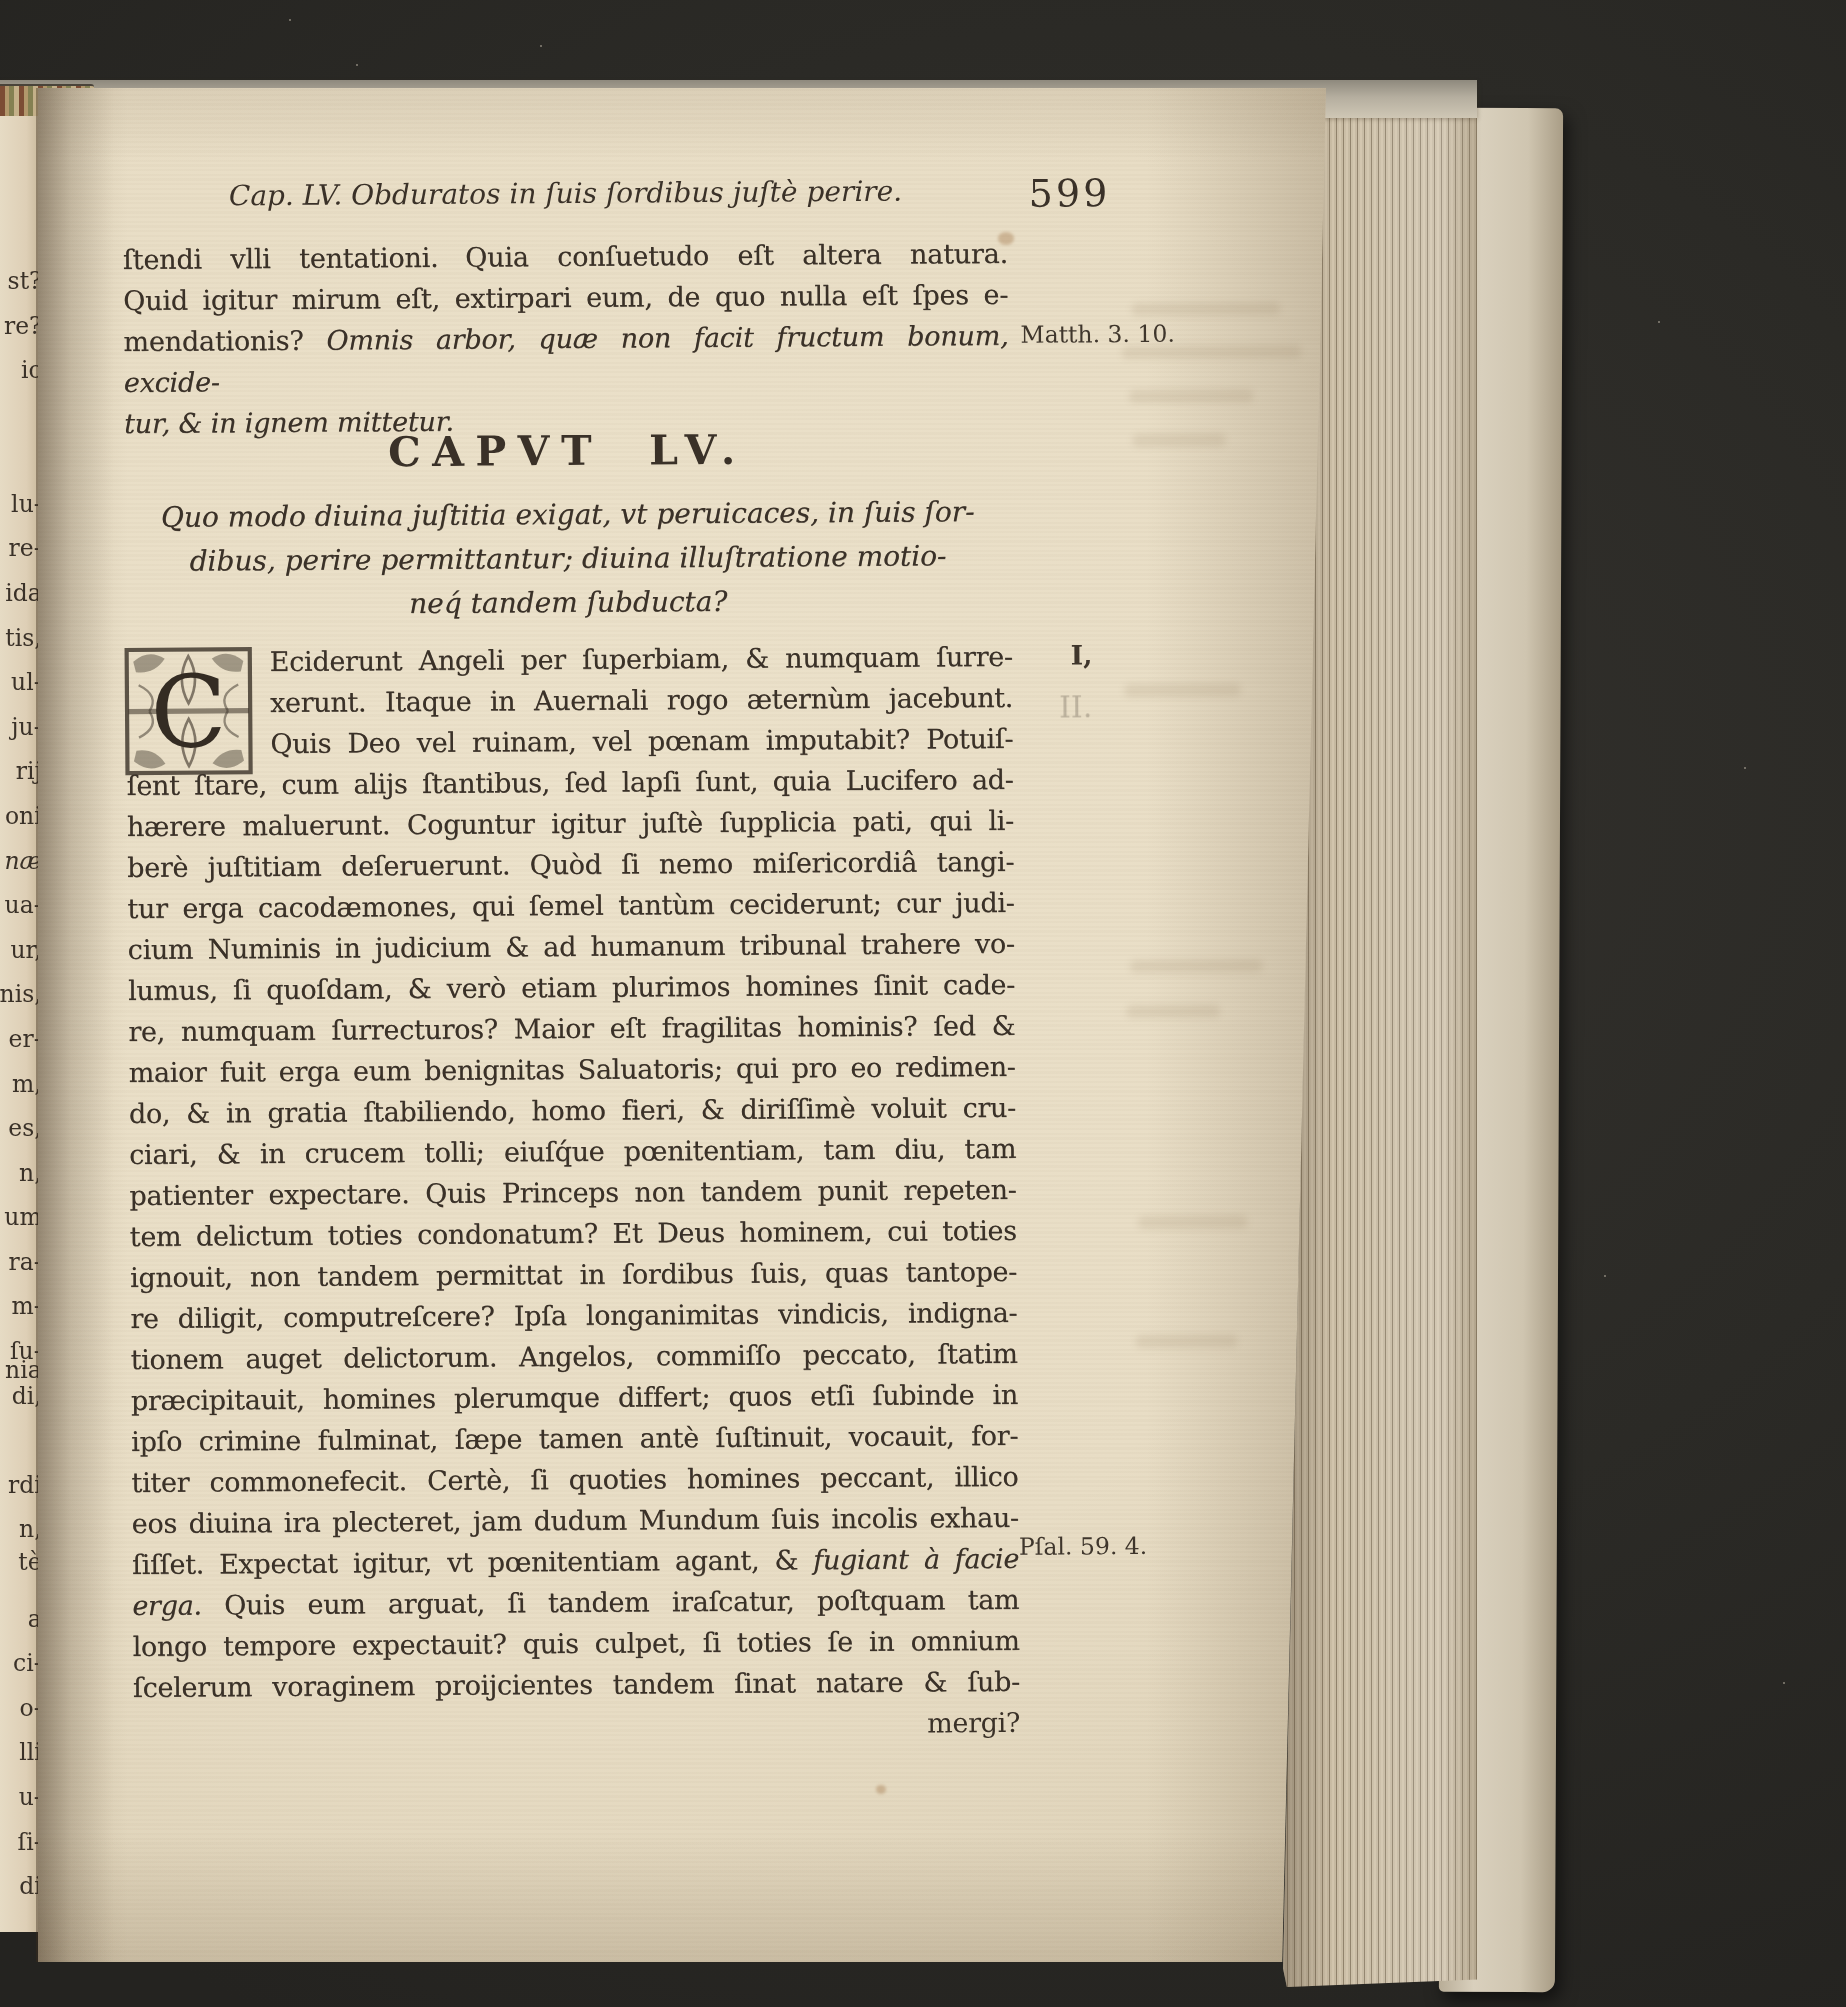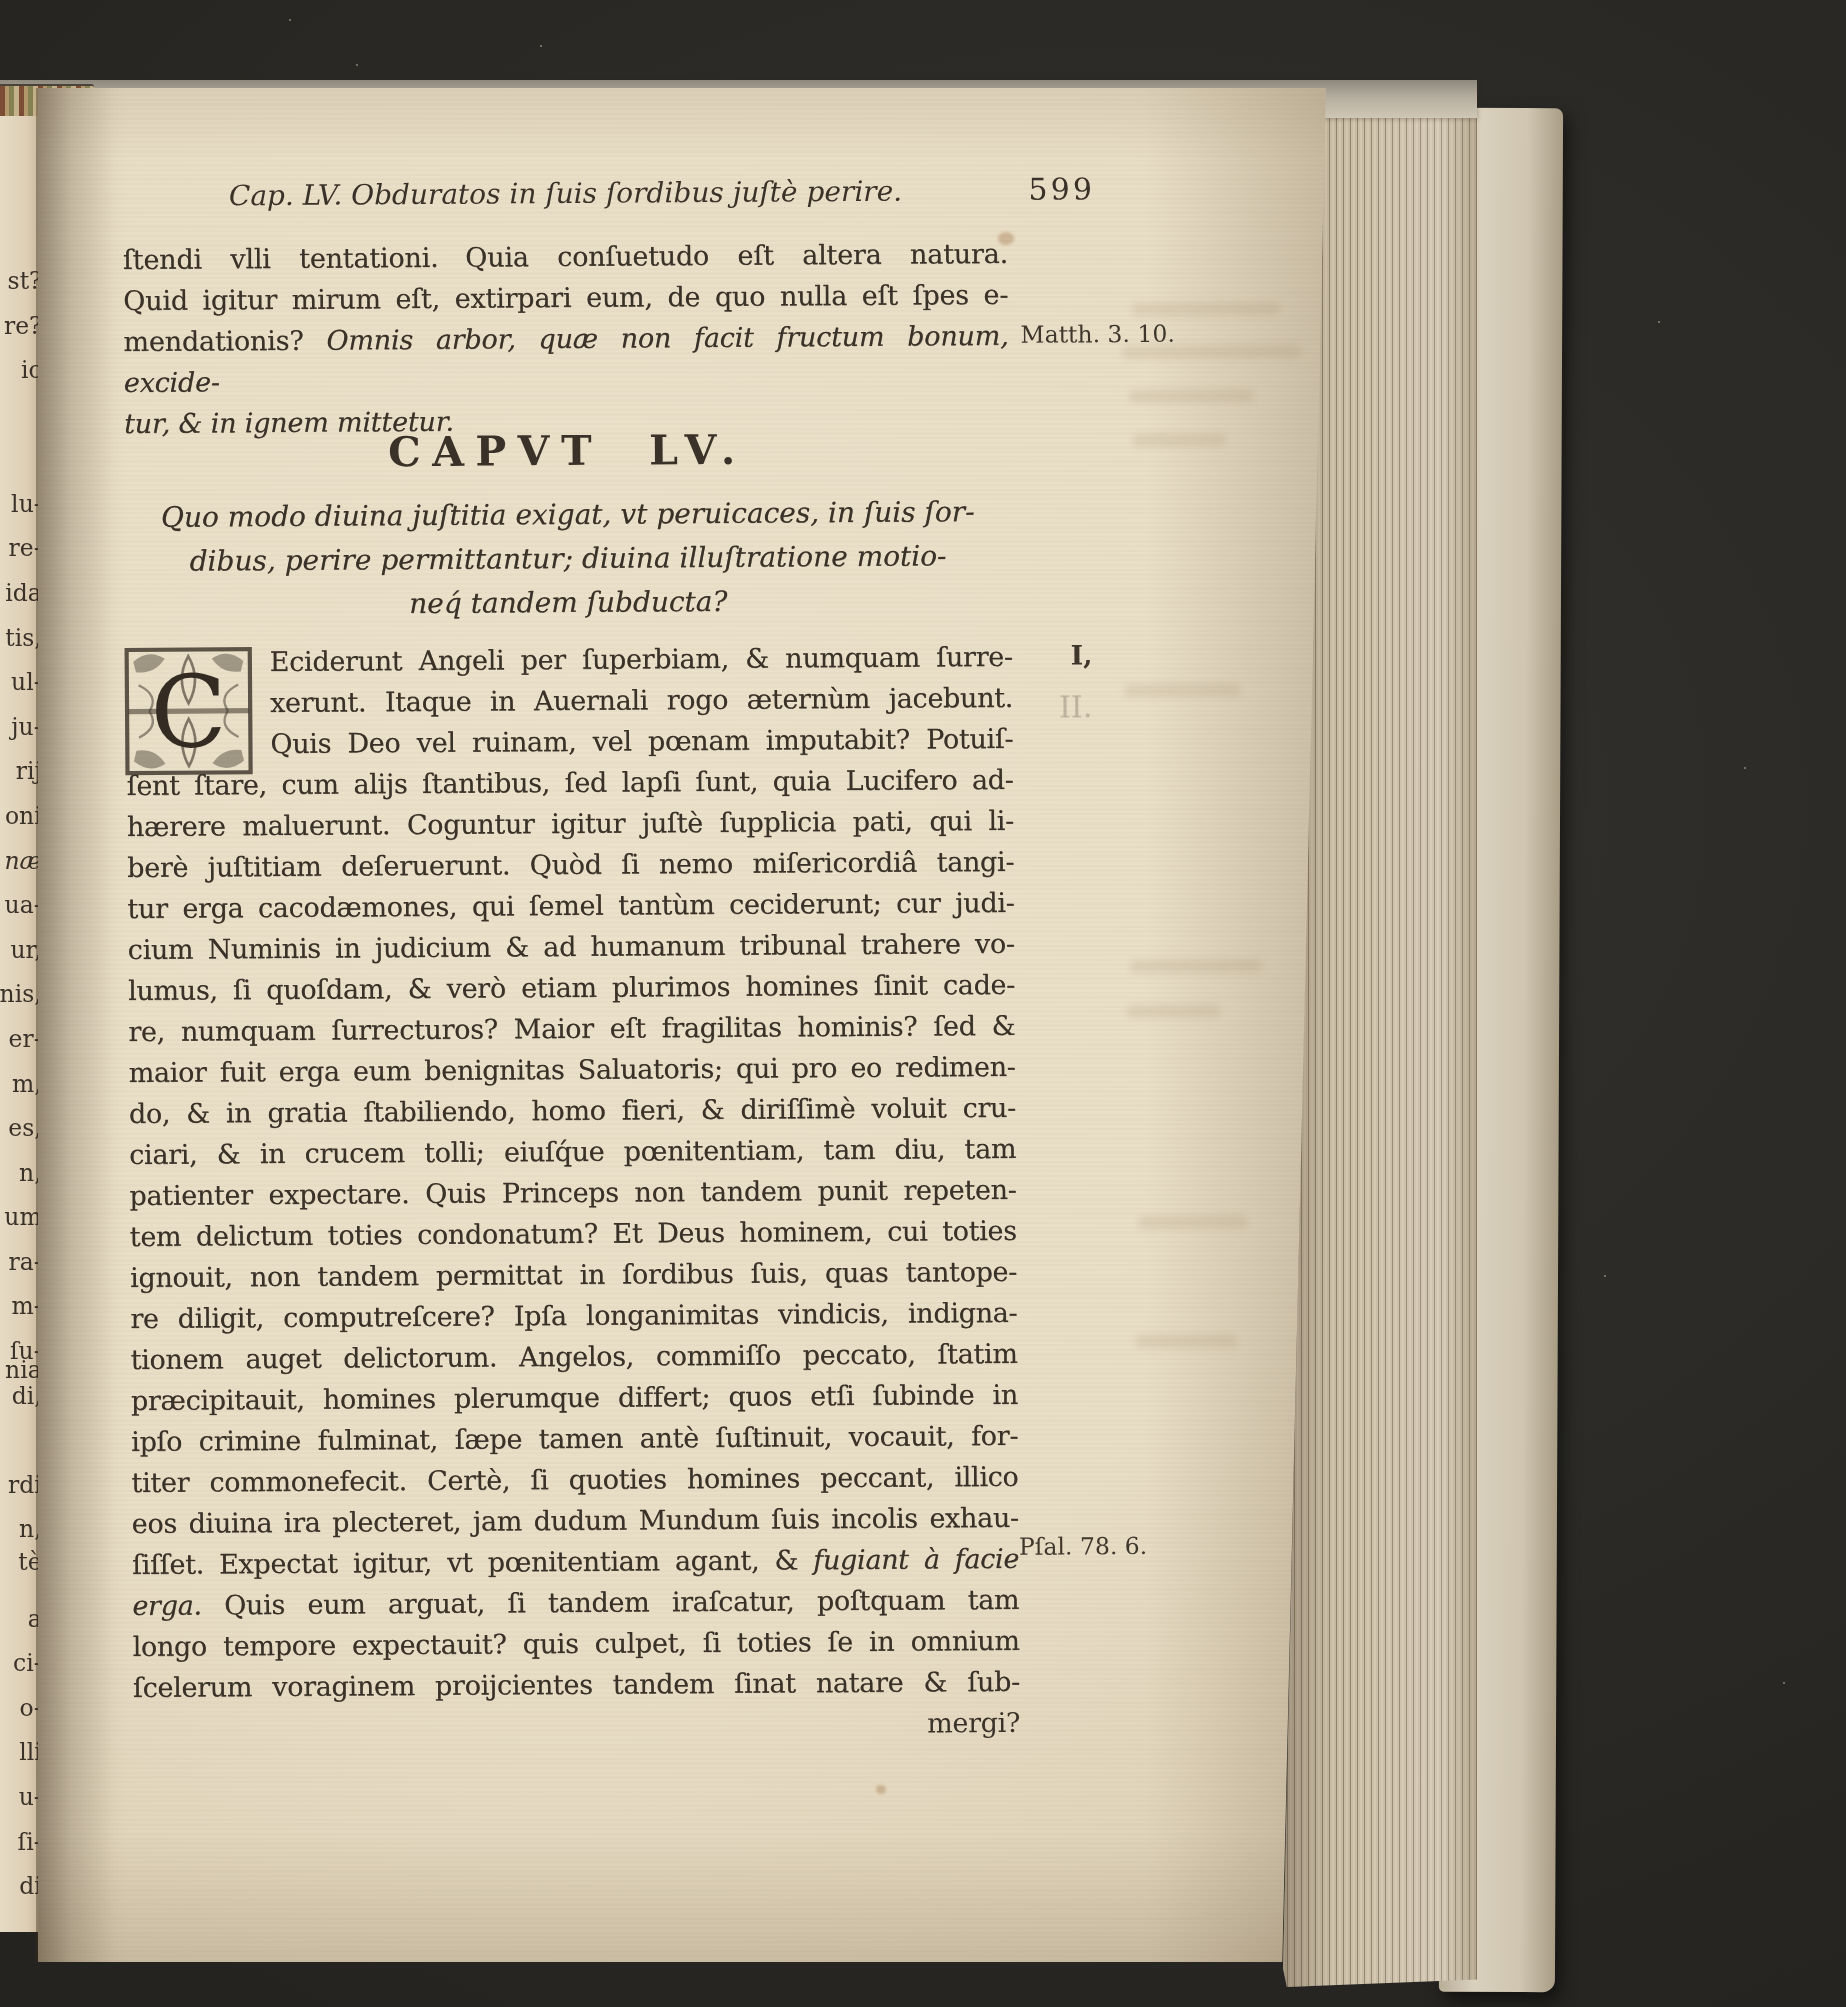--- a/index.html
+++ b/index.html
@@ -55,21 +55,21 @@
     position:absolute;left:0;top:0;width:1847px;height:2008px;
     transform:rotate(-.4deg);transform-origin:563px 978px;
     color:#3a3128;
   }
   .text-layer .t-line span{ text-shadow:0.2px 0.3px 0.5px rgba(54,46,37,.55); }
   .frag{position:absolute;right:6.3px;font-size:23.5px;color:#3a3128;white-space:nowrap;}
   .t-line{text-align:justify;text-align-last:justify;}
   .it{font-style:italic;}
   .running-header{position:absolute;left:129px;top:177px;width:884px;
     font-style:italic;font-size:28px;text-align:center;}
-  .page-number{position:absolute;left:1034px;top:175px;font-size:30px;letter-spacing:3.1px;}
+  .page-number{position:absolute;left:1034px;top:175px;font-size:38px;letter-spacing:3.1px;}
   .intro{position:absolute;left:128px;top:236px;width:885px;
     font-size:27px;line-height:41px;letter-spacing:-0.2px;}
   .intro .t-line:last-child{text-align-last:left;}
   .caput{position:absolute;left:129px;top:427px;width:884px;text-align:center;
     font-size:41px;font-weight:600;letter-spacing:.28em;word-spacing:.5em;}
   .subtitle{position:absolute;left:129px;top:493px;width:884px;
     font-style:italic;font-size:28px;line-height:44px;}
   .subtitle .t-line{text-align:center;text-align-last:center;}
   .body-text{position:absolute;left:128px;top:639px;width:887px;
     font-size:27px;line-height:41px;letter-spacing:-0.3px;}
@@ -224,16 +224,16 @@
           <div class="t-line"><span>ſiſſet. Expectat igitur, vt pœnitentiam agant, &amp; </span><span class="it">fugiant à facie</span></div>
           <div class="t-line"><span class="it">erga.</span><span> Quis eum arguat, ſi tandem iraſcatur, poſtquam tam</span></div>
           <div class="t-line"><span>longo tempore expectauit? quis culpet, ſi toties ſe in omnium</span></div>
           <div class="t-line"><span>ſcelerum voraginem proijcientes tandem ſinat natare &amp; ſub-</span></div>
         </div>
       <div class="closing-line">mergi?</div>
     </div>
 
     <div class="margin-note mn-one">I,</div>
     <div class="margin-note mn-two">II.</div>
-    <div class="margin-note mn-psalm">Pſal. 78. 6.</div>
+    <div class="margin-note mn-psalm">Pſal. 59. 4.</div>
   </div>
 </div>
 
 
 </body></html>

